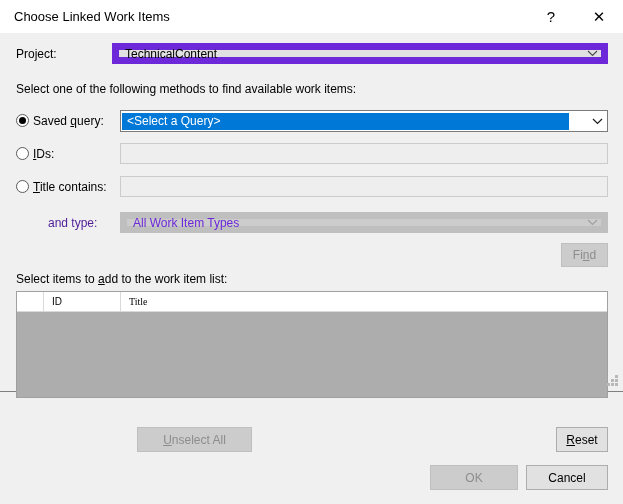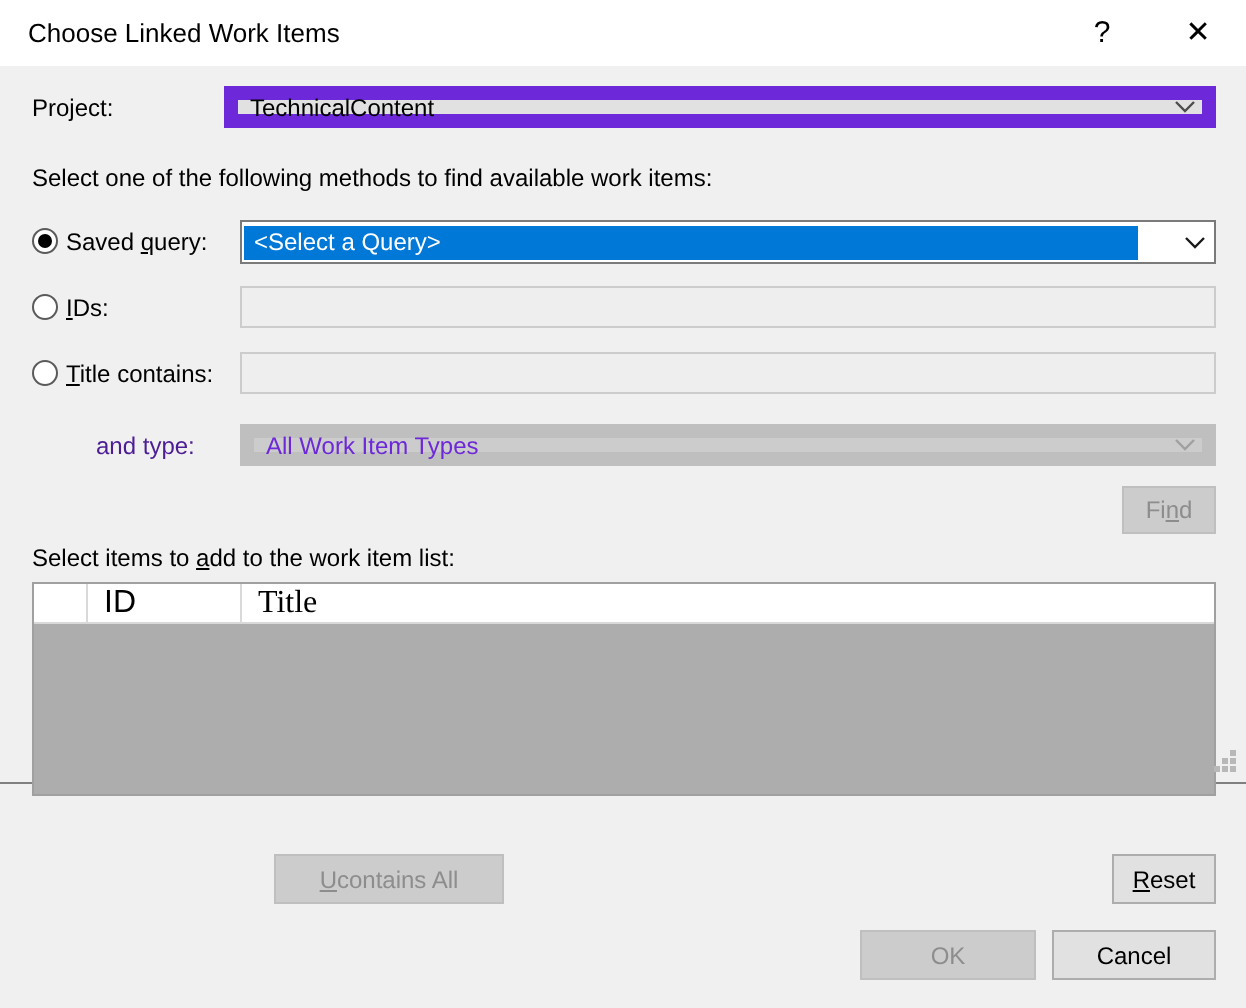--- a/index.html
+++ b/index.html
@@ -176,21 +176,21 @@
     background: #ffffff;
     border-bottom: 1px solid #d9d9d9;
     box-sizing: border-box;
   }
   .lv-col {
     box-sizing: border-box;
     border-right: 1px solid #d9d9d9;
     display: flex;
     align-items: center;
     padding-left: 8px;
-    font-size: 16px;
+    font-size: 10px;
     color: #000;
     height: 100%;
     white-space: nowrap;
   }
   .lv-col.last { border-right: none; flex: 1; font-family: Liberation Serif, serif; }
   .lv-body {
     background: #adadad;
     height: 100%;
   }
 
@@ -279,21 +279,21 @@
     <div class="lv-header">
       <div class="lv-col" style="width:27px; padding-left:0;"></div>
       <div class="lv-col" style="width:77px;">ID</div>
       <div class="lv-col last">Title</div>
     </div>
     <div class="lv-body"></div>
   </div>
 
 
   <div class="btn disabled" style="left:137px; top:427px; width:115px; height:25px;">
-      <span><span></span><u>U</u><span>contains All</span></span>
+      <span><span></span><u>U</u><span>nselect All</span></span>
     </div>
 
   <div class="btn disabled" style="left:430px; top:465px; width:88px; height:25px;">
       <span>OK</span>
     </div>
 
   <div class="btn" style="left:556px; top:427px; width:52px; height:25px;">
       <span><span></span><u>R</u><span>eset</span></span>
     </div>
 

